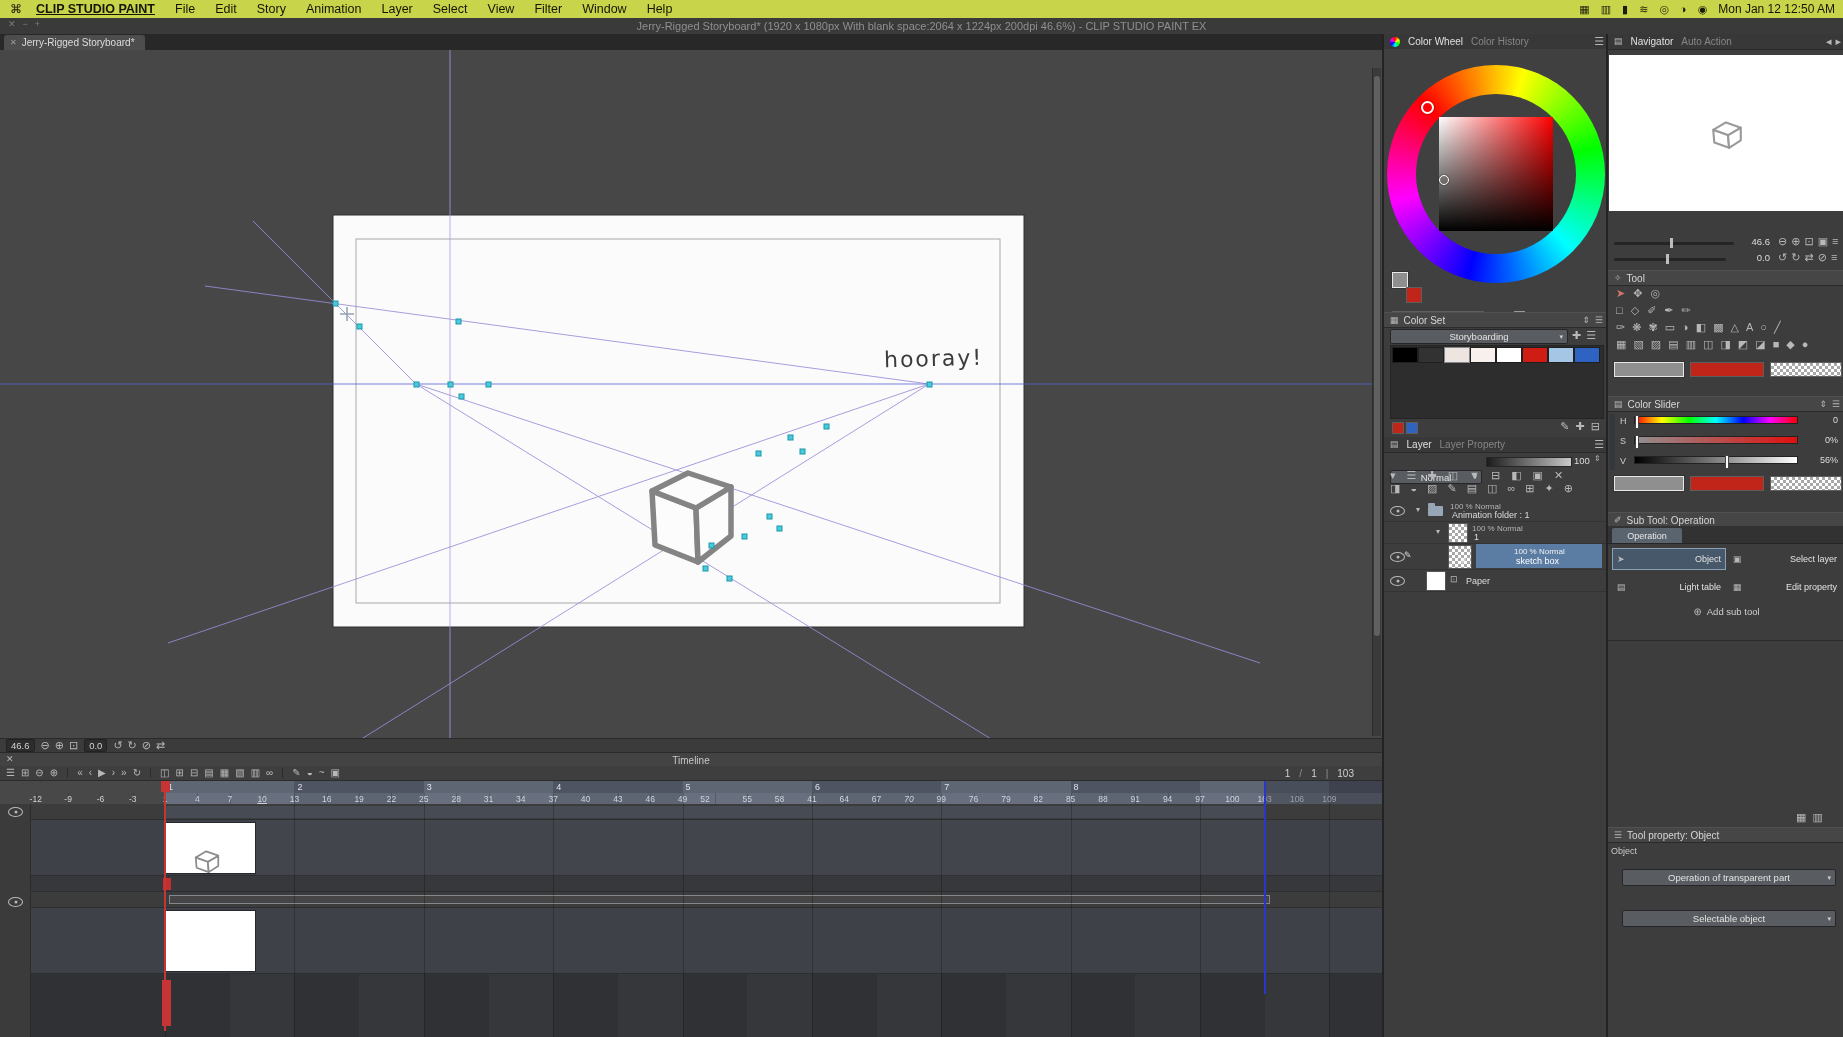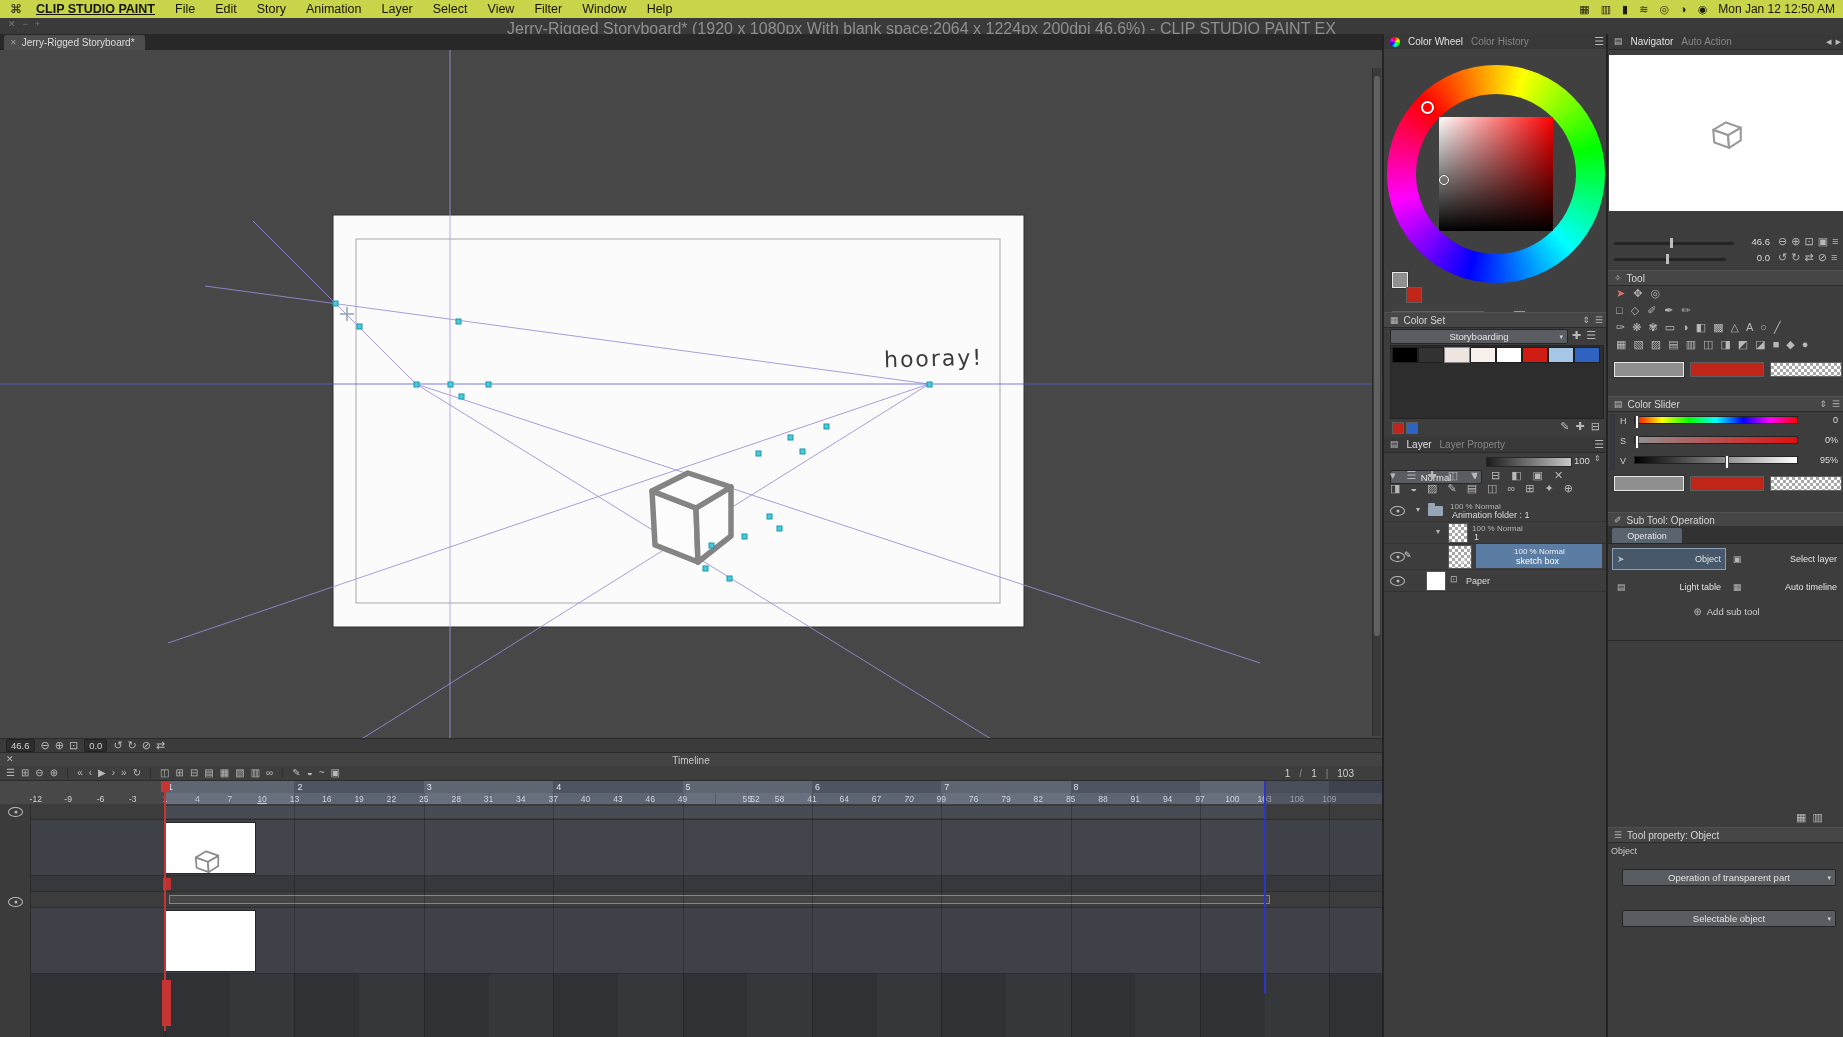--- a/index.html
+++ b/index.html
@@ -20,21 +20,21 @@
   #menubar{left:0;top:0;width:1843px;height:18px;display:flex;align-items:center;color:#151505;font-size:12.5px;padding:0;}
   #menubar .mitem{padding:0 10px;white-space:nowrap;}
   #menubar .appname{font-weight:bold;padding:0 10px;text-decoration:underline;}
   #menubar-right{position:absolute;right:8px;top:0;height:18px;display:flex;align-items:center;gap:11px;}
   #menubar-right .gi{color:#1c1c0c;font-size:11px;}
   #clock{font-size:12px;color:#151505;white-space:nowrap;}
   
   #titlebar{left:0;top:18px;width:1843px;height:16px;background:#3a3a3a;border-bottom:1px solid #262626;}
   #titlebar .wctl{position:absolute;left:8px;top:2px;display:flex;gap:7px;}
   #titlebar .wctl .gi{font-size:9px;color:#7c7c7c;}
-  #title-text{position:absolute;left:50%;top:2px;transform:translateX(-50%);font-size:16px;color:#8f8f8f;white-space:nowrap;text-align:center;}
+  #title-text{position:absolute;left:50%;top:2px;transform:translateX(-50%);font-size:11px;color:#8f8f8f;white-space:nowrap;text-align:center;}
   
   #main-left{left:0;top:34px;width:1382px;height:1003px;}
   #tabbar{left:0;top:0;width:1382px;height:16px;background:#282828;border-bottom:1px solid #1e1e1e;}
   #doc-tab{position:absolute;left:4px;top:1px;height:15px;padding:0 10px 0 6px;background:#4d4d4d;border-radius:3px 3px 0 0;display:flex;align-items:center;gap:5px;font-size:10px;color:#dddddd;}
   #doc-tab .gi{font-size:8px;color:#9f9f9f;}
   #canvas-area{left:0;top:16px;width:1382px;height:688px;background:#474747;overflow:hidden;}
   #hooray{position:absolute;left:884px;top:296px;font-family:"DejaVu Sans",sans-serif;font-size:22px;color:#3b3b3b;letter-spacing:2px;transform:rotate(-1.5deg);}
   #vscroll{position:absolute;left:1372px;top:18px;width:8px;height:668px;background:#3a3a3a;border-left:1px solid #2c2c2c;}
   #vscroll-thumb{position:absolute;left:1px;top:8px;width:6px;height:560px;background:#606060;border-radius:3px;}
   #statusbar{left:0;top:704px;width:1382px;height:14px;background:#3b3b3b;border-top:1px solid #2a2a2a;display:flex;align-items:center;gap:6px;padding-left:6px;box-sizing:border-box;}
@@ -326,21 +326,21 @@
           <div class="frame-label" style="left: 553.18px;">37</div>
           <div class="ftick" style="left: 585.52px;"></div>
           <div class="frame-label" style="left: 585.52px;">40</div>
           <div class="ftick" style="left: 617.86px;"></div>
           <div class="frame-label" style="left: 617.86px;">43</div>
           <div class="ftick" style="left: 650.2px;"></div>
           <div class="frame-label" style="left: 650.2px;">46</div>
           <div class="ftick" style="left: 682.54px;"></div>
           <div class="frame-label" style="left: 682.54px;">49</div>
           <div class="ftick" style="left: 714.88px;"></div>
-          <div class="frame-label" style="left: 755px; text-align: right;">52</div>
+          <div class="frame-label" style="left: 705px; text-align: right;">52</div>
           <div class="ftick" style="left: 747.22px;"></div>
           <div class="frame-label" style="left: 747.22px;">55</div>
           <div class="ftick" style="left: 779.56px;"></div>
           <div class="frame-label" style="left: 779.56px;">58</div>
           <div class="ftick" style="left: 811.9px;"></div>
           <div class="frame-label" style="left: 811.9px;">41</div>
           <div class="ftick" style="left: 844.24px;"></div>
           <div class="frame-label" style="left: 844.24px;">64</div>
           <div class="ftick" style="left: 876.58px;"></div>
           <div class="frame-label" style="left: 876.58px;">67</div>
@@ -675,21 +675,21 @@
     <span class="abs" style="left:12px;top:402px;font-size:9px;color:#cccccc;">S</span>
     <div class="slider-track grad-s" style="left:26px;top:402px;width:164px;">
       <div class="slider-thumbline" style="left:0;"></div>
     </div>
     <span class="abs" style="left:194px;top:401px;width:36px;text-align:right;font-size:9px;color:#dddddd;">0%</span>
 
     <span class="abs" style="left:12px;top:422px;font-size:9px;color:#cccccc;">V</span>
     <div class="slider-track grad-v" style="left:26px;top:422px;width:164px;">
       <div class="slider-thumbline" style="left:90px;"></div>
     </div>
-    <span class="abs" style="left:194px;top:421px;width:36px;text-align:right;font-size:9px;color:#dddddd;">95%</span>
+    <span class="abs" style="left:194px;top:421px;width:36px;text-align:right;font-size:9px;color:#dddddd;">56%</span>
 
     <div class="abs chip main-sel" style="left: 6px; top: 442px; width: 70px; height: 15px; background: rgb(143, 143, 143);"></div>
     <div class="abs chip" style="left: 82px; top: 442px; width: 74px; height: 15px; background: rgb(193, 36, 24);"></div>
     <div class="abs checker-sm chip" style="left:162px;top:442px;width:72px;height:15px;"></div>
 
     <div class="phead" style="top:478px;">
       <span class="gi" style="font-size:9px;">✐</span>
       <span>Sub Tool: Operation</span>
     </div>
     <div class="abs" style="left:0;top:492px;width:237px;height:17px;background:#323232;border-bottom:1px solid #262626;">
@@ -702,21 +702,21 @@
     <div class="stool-cell" style="left:120px;top:514px;">
       <span class="gi" style="font-size:9px;">▣</span>
       <span class="lbl">Select layer</span>
     </div>
     <div class="stool-cell" style="left:4px;top:542px;">
       <span class="gi" style="font-size:9px;">▤</span>
       <span class="lbl">Light table</span>
     </div>
     <div class="stool-cell" style="left:120px;top:542px;">
       <span class="gi" style="font-size:9px;">▦</span>
-      <span class="lbl">Auto timeline</span>
+      <span class="lbl">Edit property</span>
     </div>
     <div class="abs row" style="left:0;top:572px;width:237px;justify-content:center;gap:5px;">
       <span class="gi" style="font-size:10px;">⊕</span>
       <span style="font-size:9.5px;color:#cfcfcf;">Add sub tool</span>
     </div>
     <div class="hdr-divider" style="top:606px;"></div>
 
     <div class="abs row" style="left:188px;top:778px;gap:6px;">
         <span class="gi">▦</span>
         <span class="gi">▥</span>

